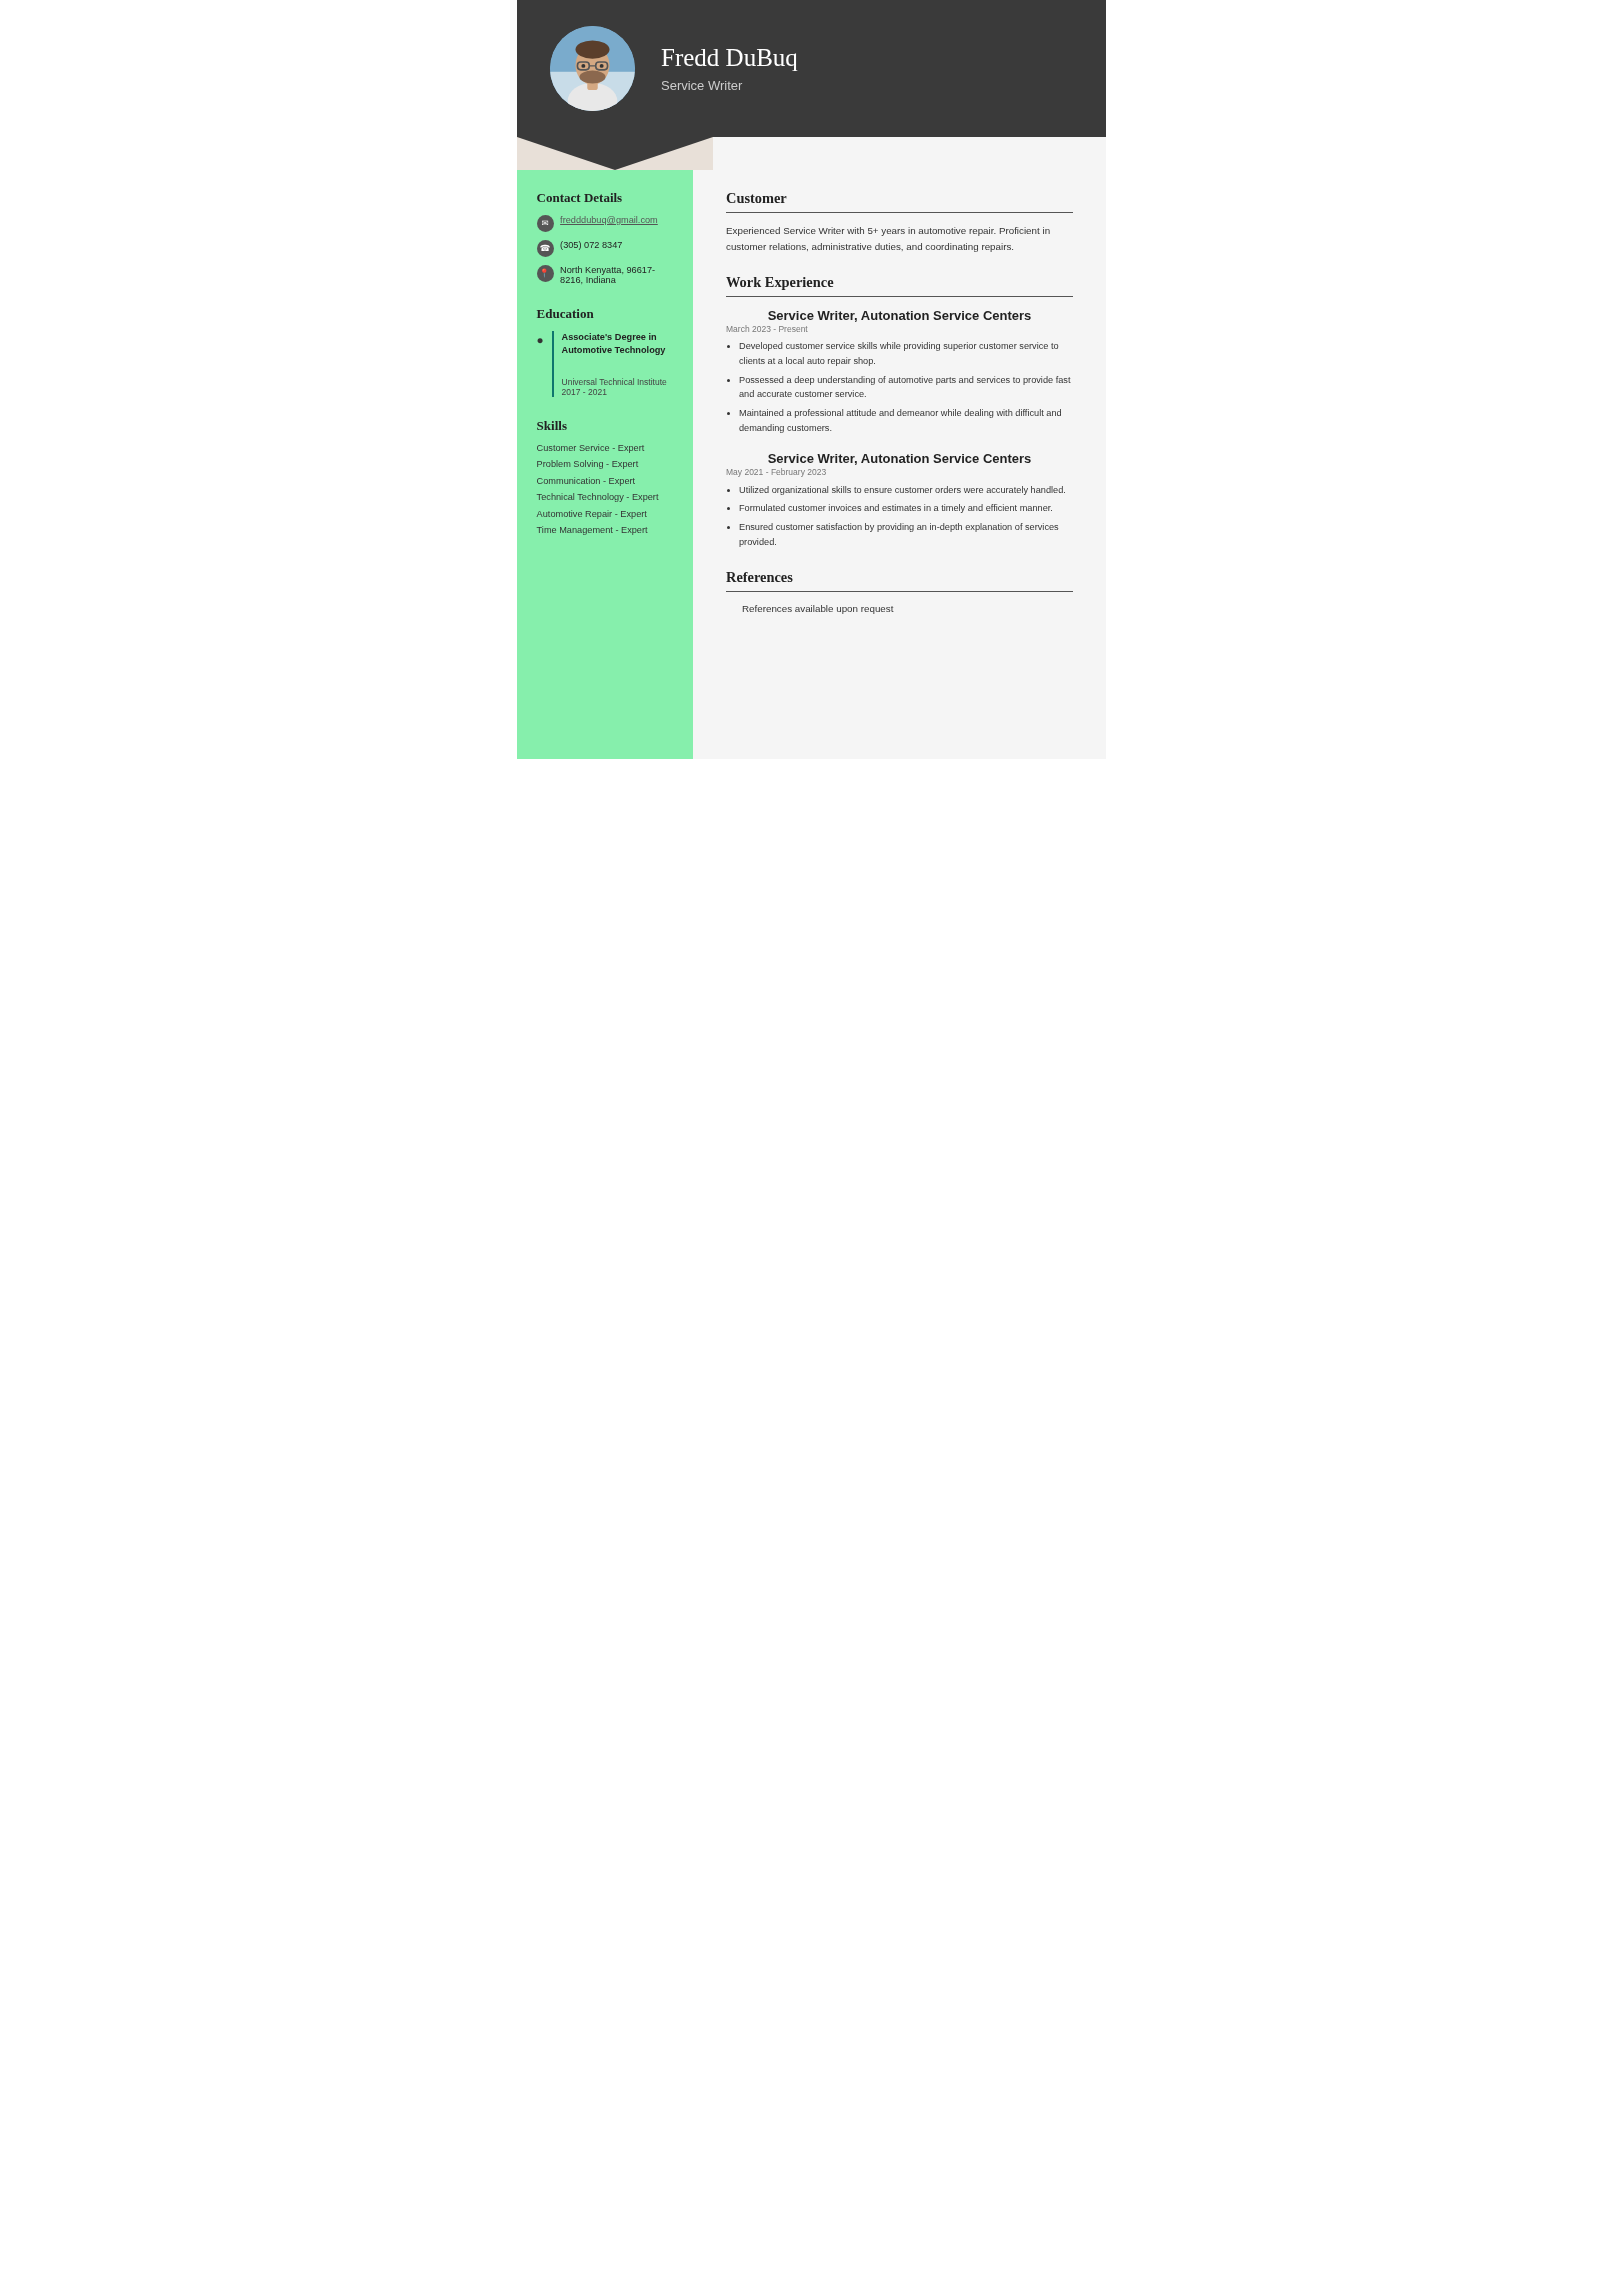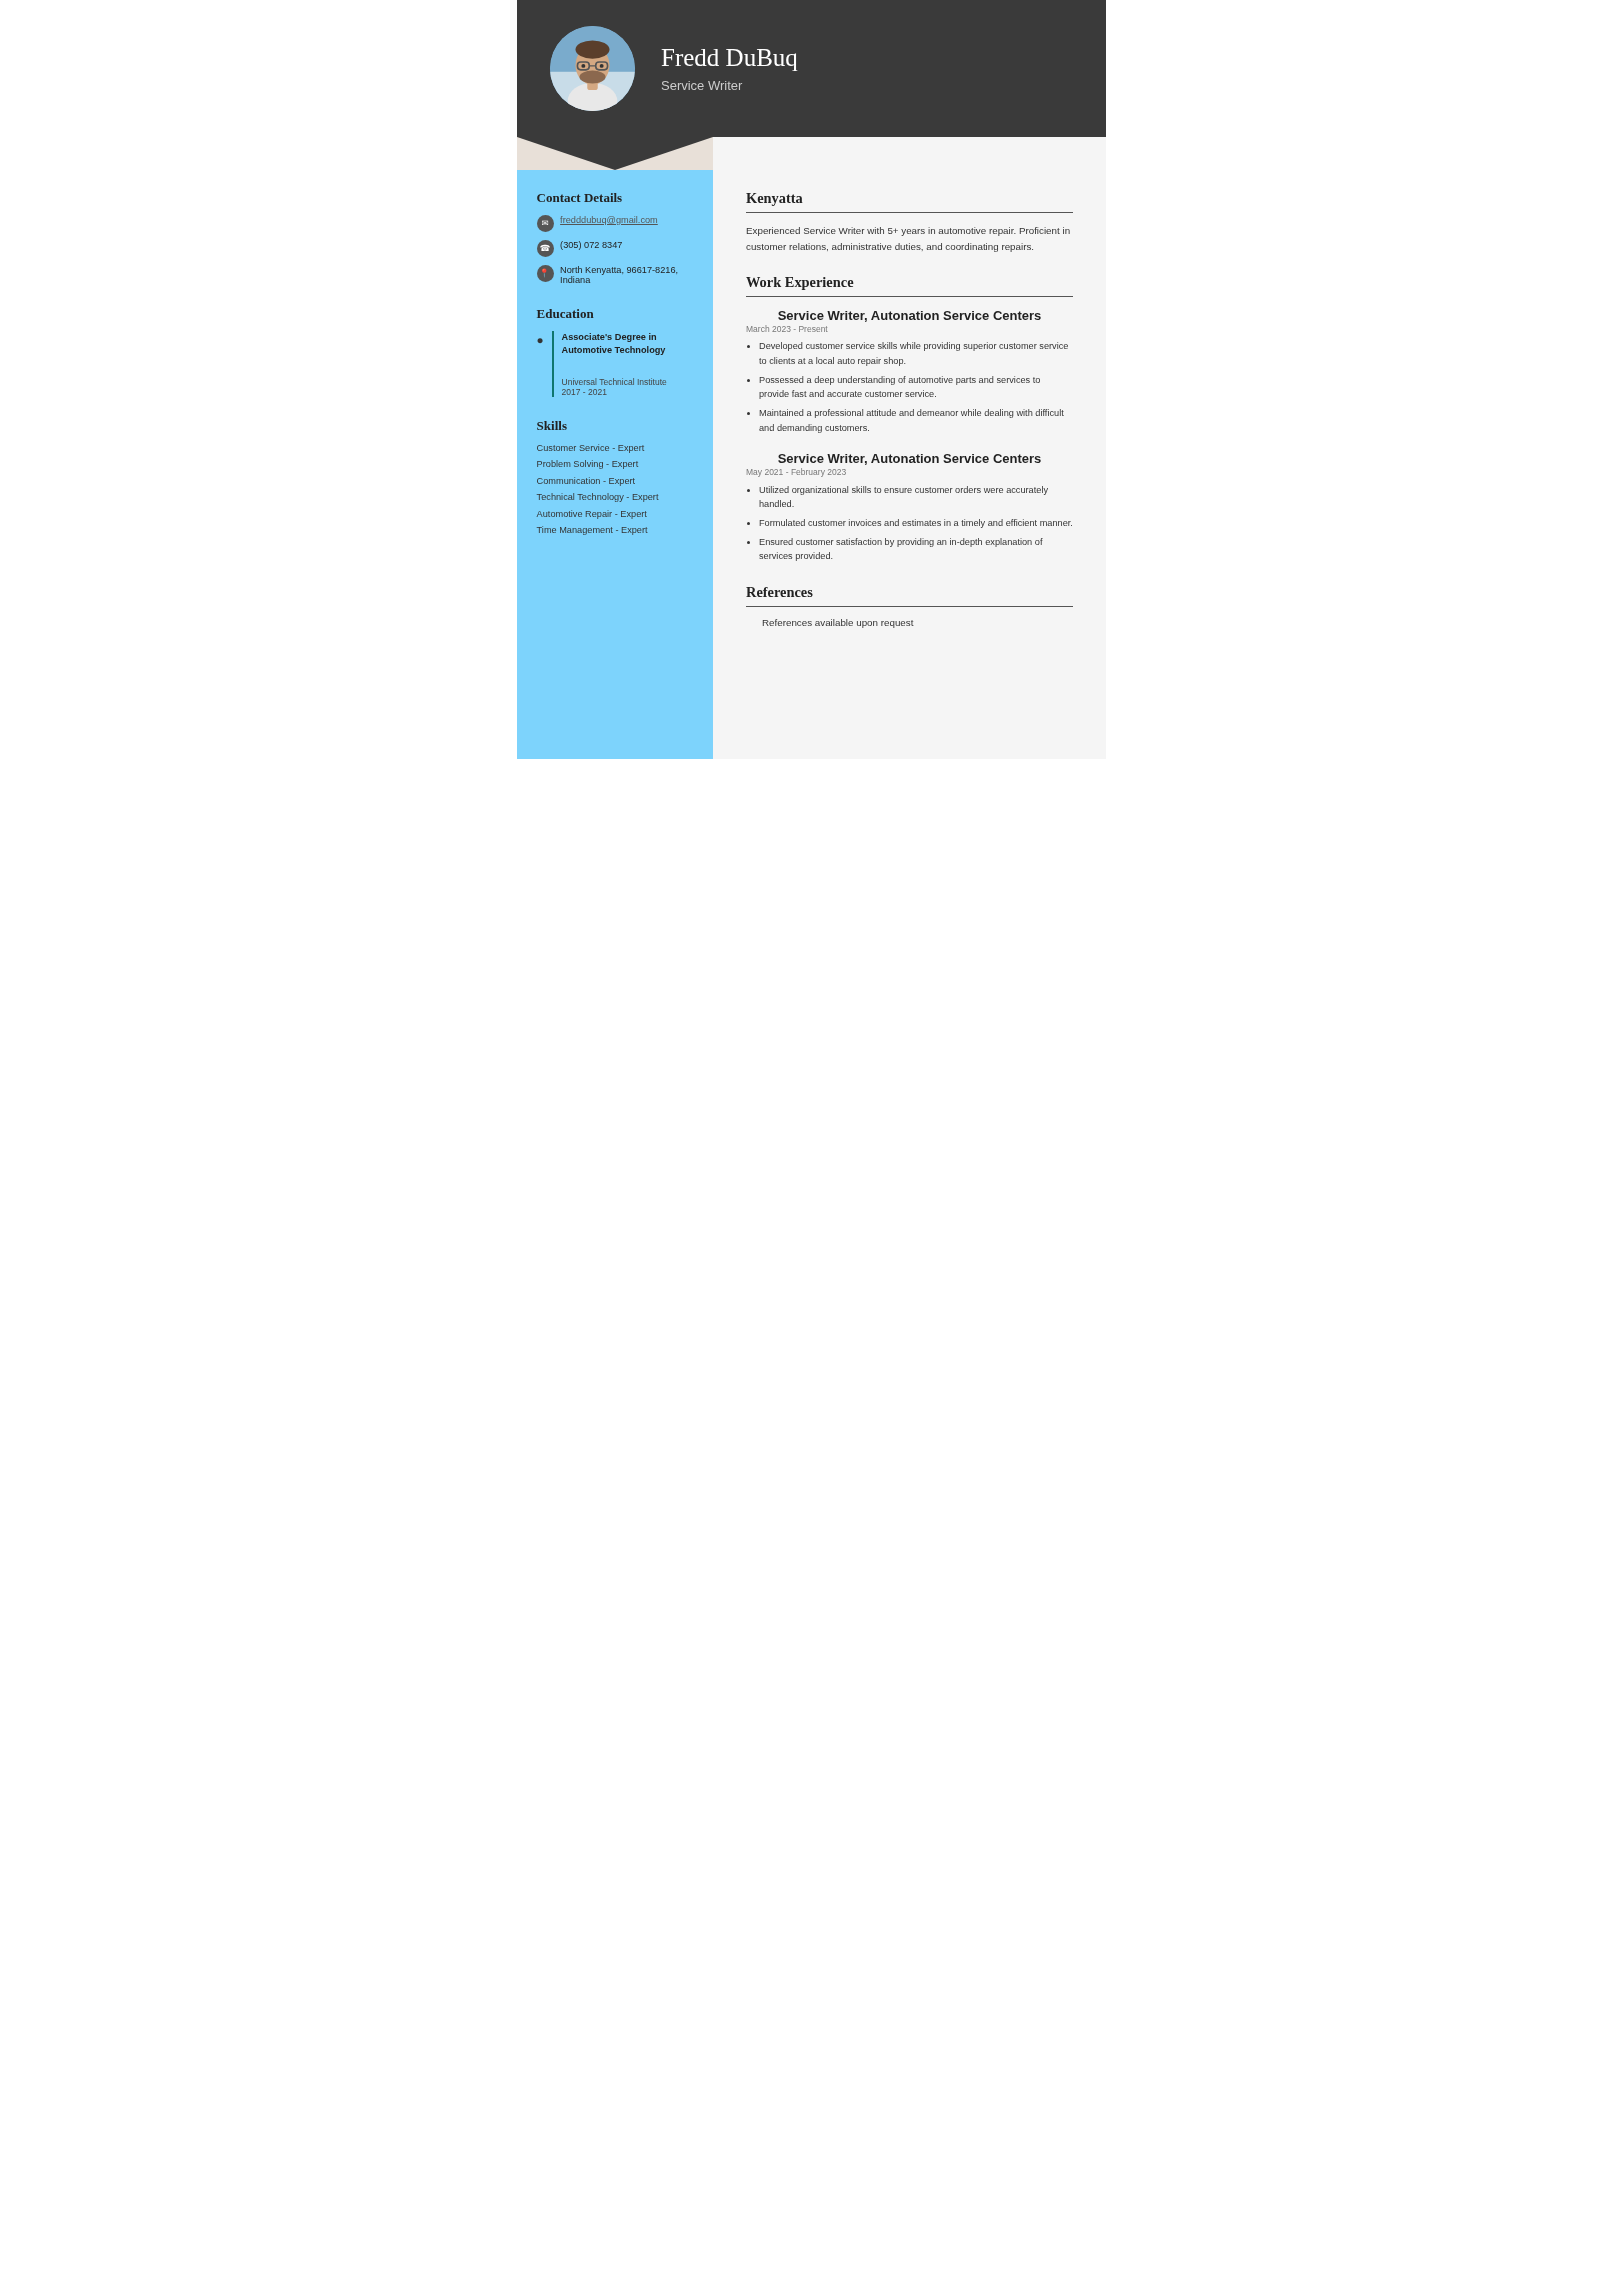--- a/index.html
+++ b/index.html
@@ -75,22 +75,22 @@
       height: 33px;
     }
 
     
     .main {
       display: flex;
     }
 
     
     .sidebar {
-      width: 196px;
-      background: #7dd3fc;
+      width: 176px;
+      background: #86efac;
       padding: 19.6px 19.6px 39px 19.6px;
       min-height: 589px;
     }
     .sidebar-section {
       margin-bottom: 21px;
     }
     .sidebar-section h2 {
       font-size: 13px;
       font-weight: bold;
       font-family: 'Georgia', serif;
@@ -311,21 +311,21 @@
           <div class="skill-item">Automotive Repair - Expert</div>
           <div class="skill-item">Time Management - Expert</div>
         </div>
     </div>
 
   </div>
 
   <div class="content">
 
     <div class="content-section">
-      <h2>Kenyatta</h2>
+      <h2>Customer</h2>
       <hr class="section-divider">
       <p class="summary-text">Experienced Service Writer with 5+ years in automotive repair. Proficient in customer relations, administrative duties, and coordinating repairs.</p>
     </div>
 
     <div class="content-section">
       <h2>Work Experience</h2>
       <hr class="section-divider">
       <div id="jobs-list">
           <div class="job-block">
             <div class="job-title-text">Service Writer, Autonation Service Centers</div>

